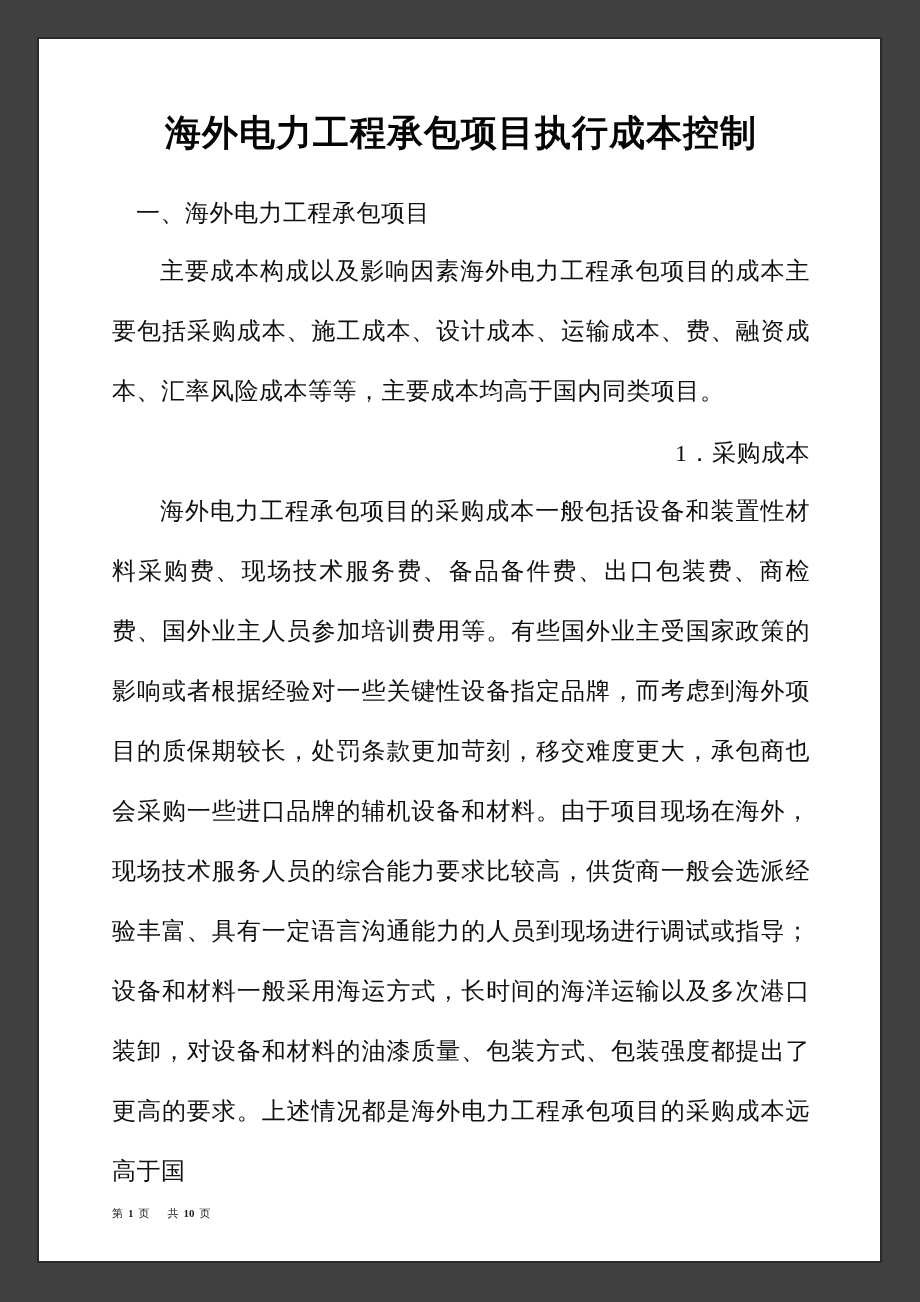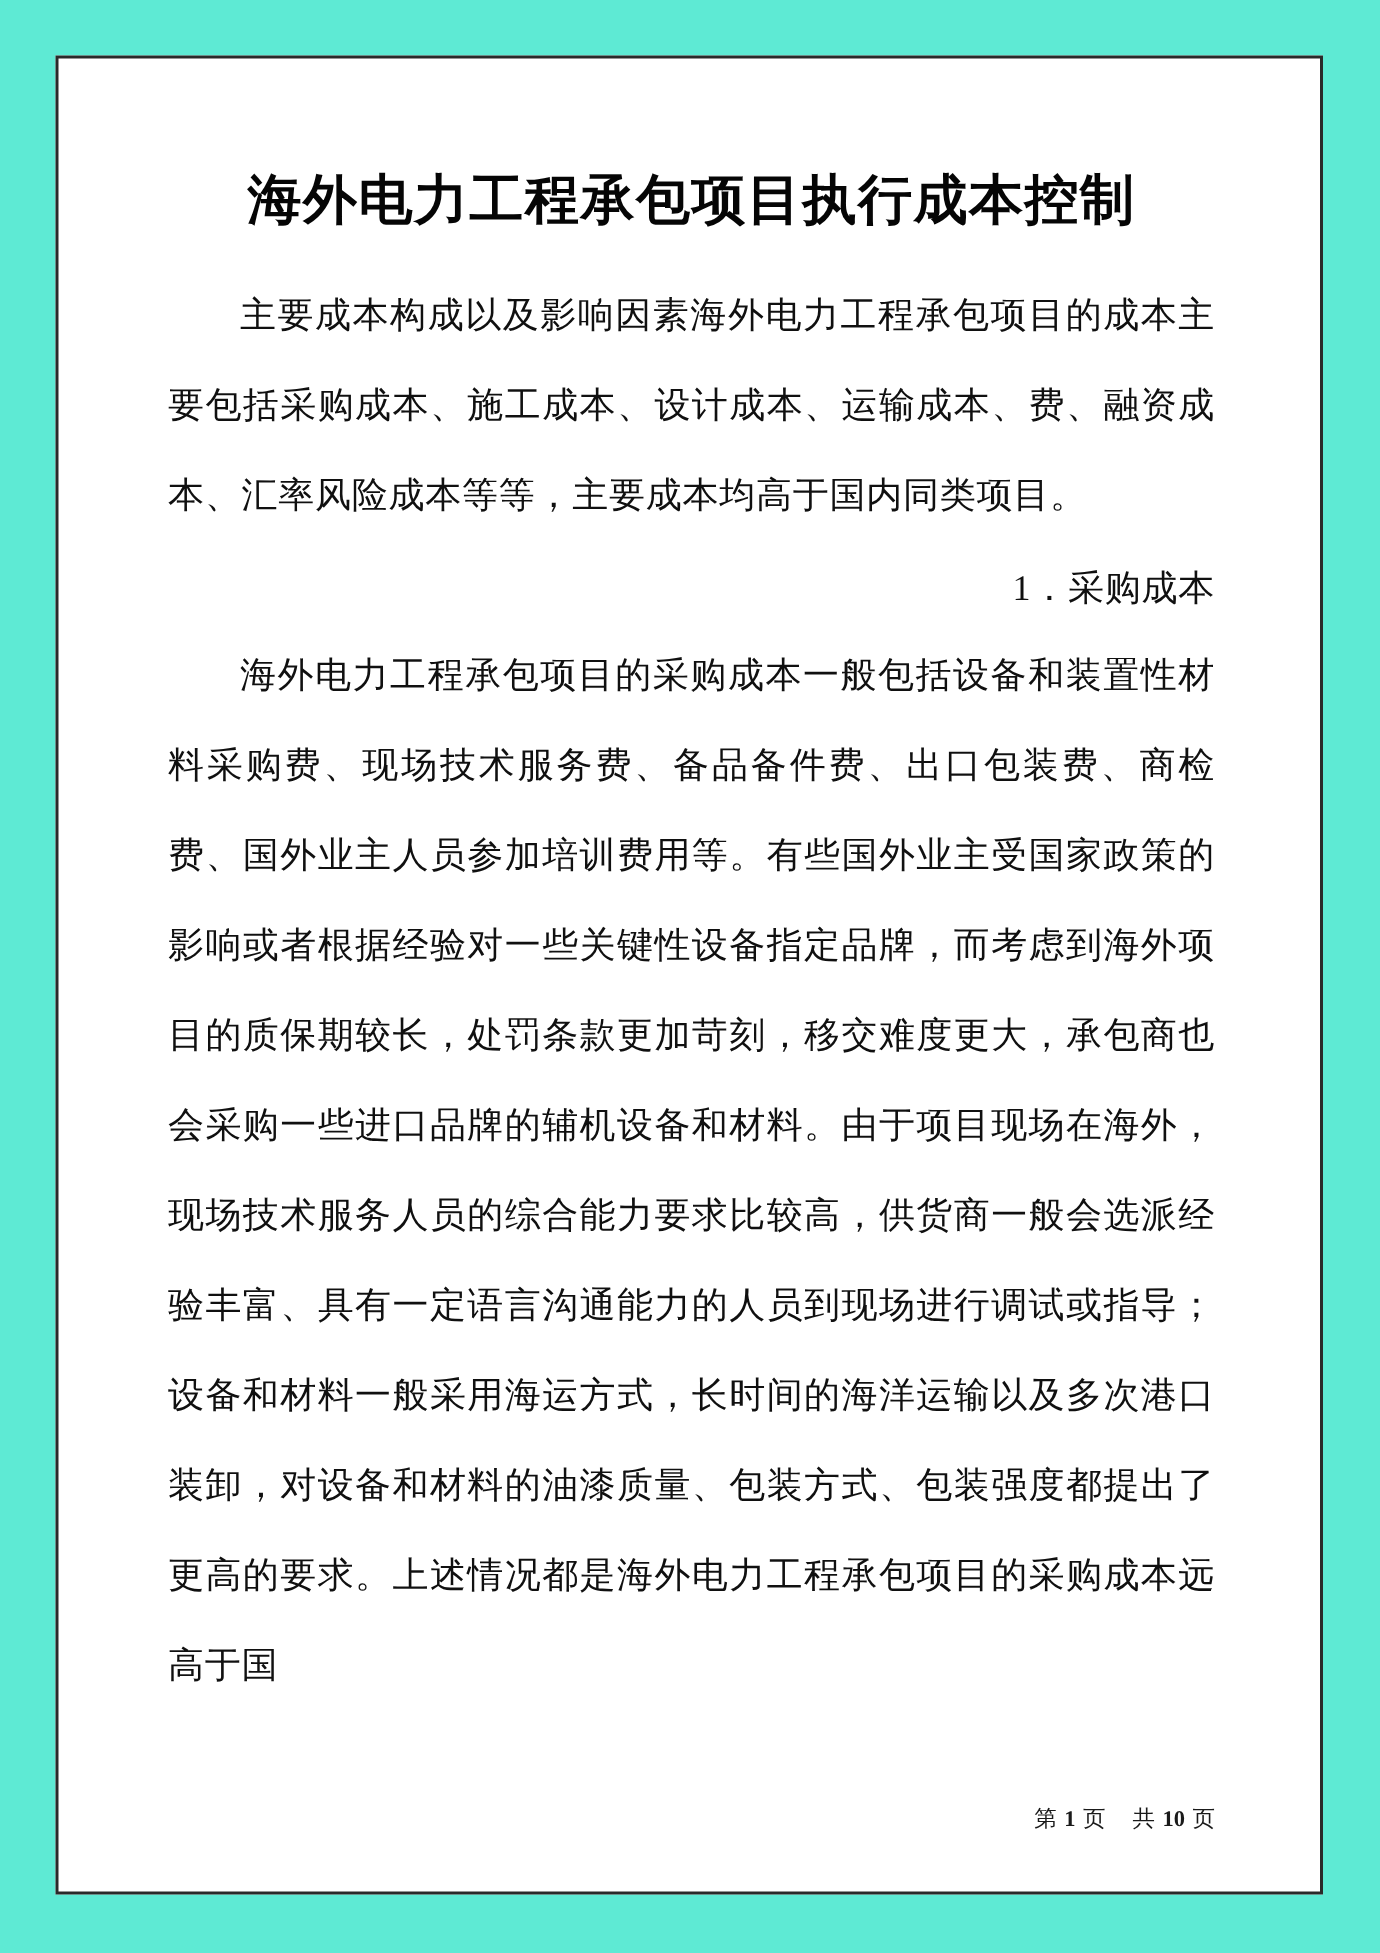--- a/index.html
+++ b/index.html
@@ -13,21 +13,21 @@
     position: relative;
     font-family: "Liberation Serif", "DejaVu Serif", serif;
     color: #0d0d0d;
     overflow: hidden;
   }
   .page {
     position: absolute;
     left: 0; top: 0;
     width: 920px;
     height: 1302px;
-    background: #5eead4;
+    background: #404040;
   }
   .frame {
     position: absolute;
     left: 37px;
     top: 37px;
     width: 845px;
     height: 1226px;
     border: 2px solid #2a2a2a;
     box-sizing: border-box;
     background: #ffffff;
@@ -62,22 +62,22 @@
     color: #101010;
   }
   .block.heading1 { text-indent: 24px; text-align: left; }
   .block.heading2 { text-indent: 38px; text-align: right; }
   .block.paragraph { text-indent: 48px; font-family: Liberation Mono, monospace; }
   .footer {
     position: absolute;
     left: 73px;
     right: 70px;
     top: 1164px;
-    text-align: right;
-    font-size: 15px;
+    text-align: left;
+    font-size: 11px;
     line-height: 20px;
     color: #1a1a1a;
     white-space: nowrap;
   }
   .footer .num {
     font-weight: 700;
     margin: 0 5px;
   }
   .footer .fgroup-total {
     margin-left: 18px;
@@ -85,20 +85,21 @@
 </style>
 </head>
 <body>
 
 <div class="page">
   <div class="frame">
 
     <h1 class="doc-title">海外电力工程承包项目执行成本控制</h1>
 
     <div class="content">
+        <div class="block heading1">一、海外电力工程承包项目</div>
         <div class="block paragraph">主要成本构成以及影响因素海外电力工程承包项目的成本主要包括采购成本、施工成本、设计成本、运输成本、费、融资成本、汇率风险成本等等，主要成本均高于国内同类项目。</div>
         <div class="block heading2">1．采购成本</div>
         <div class="block paragraph">海外电力工程承包项目的采购成本一般包括设备和装置性材料采购费、现场技术服务费、备品备件费、出口包装费、商检费、国外业主人员参加培训费用等。有些国外业主受国家政策的影响或者根据经验对一些关键性设备指定品牌，而考虑到海外项目的质保期较长，处罚条款更加苛刻，移交难度更大，承包商也会采购一些进口品牌的辅机设备和材料。由于项目现场在海外，现场技术服务人员的综合能力要求比较高，供货商一般会选派经验丰富、具有一定语言沟通能力的人员到现场进行调试或指导；设备和材料一般采用海运方式，长时间的海洋运输以及多次港口装卸，对设备和材料的油漆质量、包装方式、包装强度都提出了更高的要求。上述情况都是海外电力工程承包项目的采购成本远高于国</div>
       </div>
 
     <div class="footer">
       <span class="fgroup"><span>第</span><span class="num">1</span><span>页</span></span><span class="fgroup fgroup-total"><span>共</span><span class="num">10</span><span>页</span></span>
     </div>
 
   </div>

